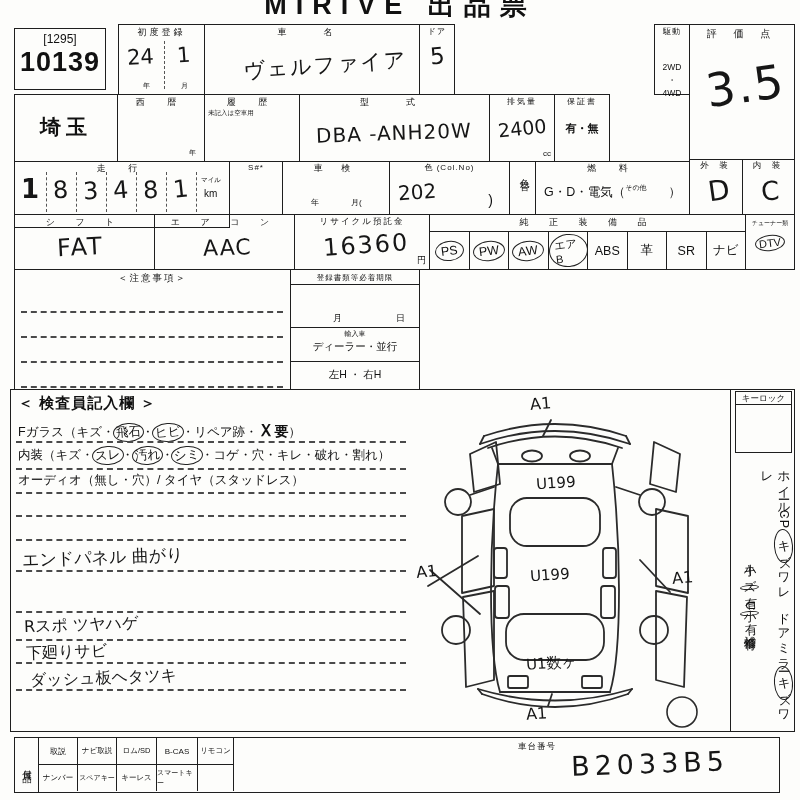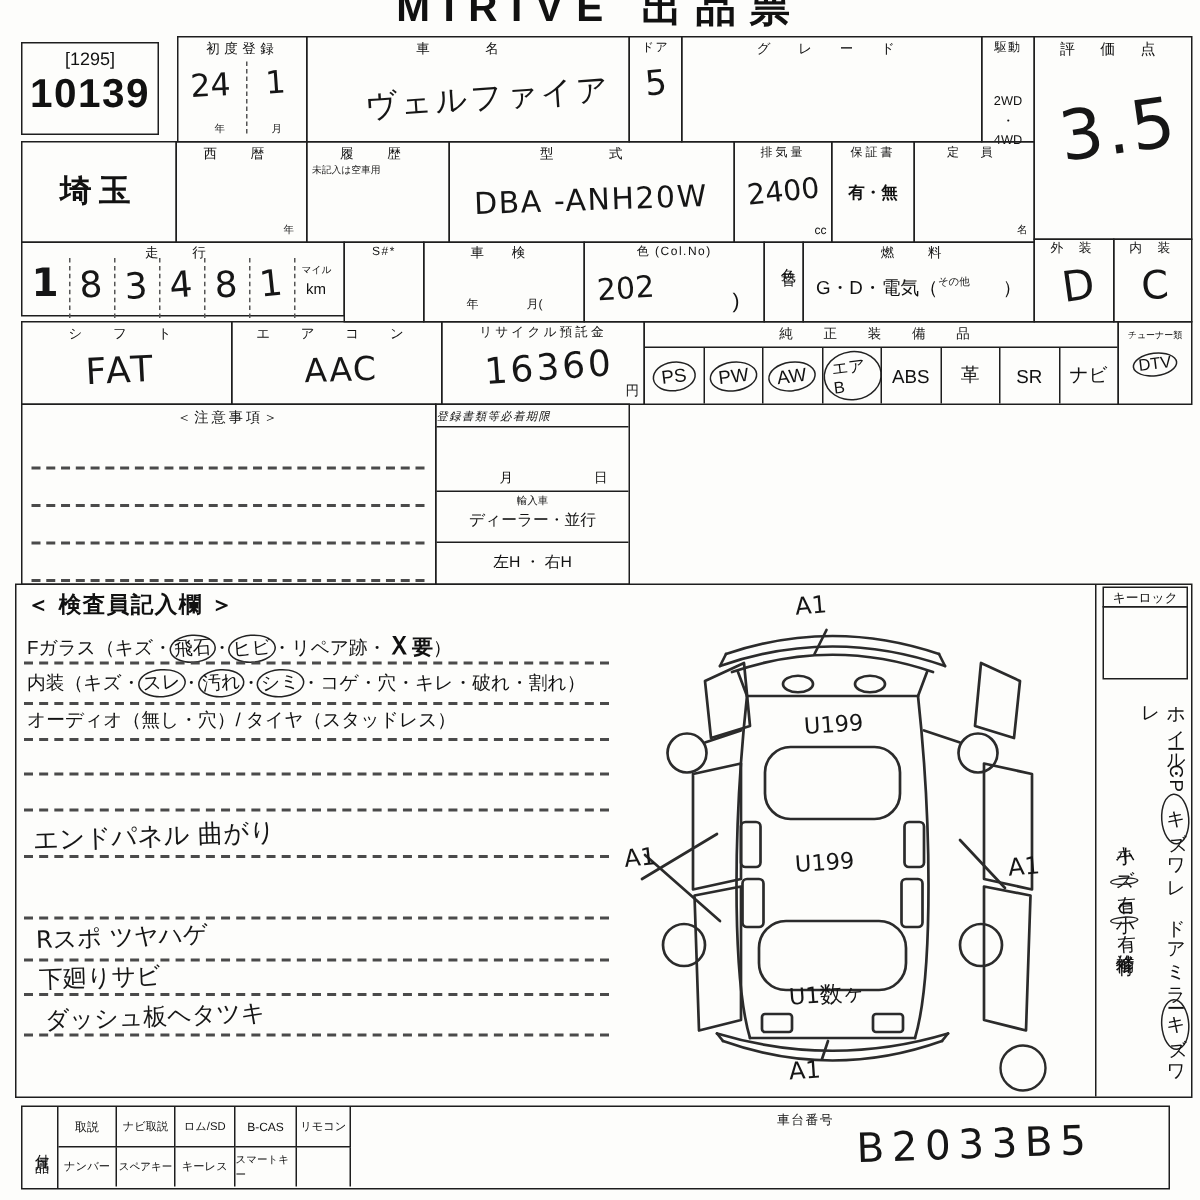--- a/index.html
+++ b/index.html
@@ -42,23 +42,20 @@
   <div class="cell" style="left:204px;top:24px;width:216px;height:71px;">
     <div class="hdr abs" style="left:0;top:2px;width:100%;letter-spacing:14px;">車　名</div>
     <div class="hand abs" style="left:38px;top:26px;font-size:21px;transform:rotate(-4deg);letter-spacing:2px;">ヴェルファイア</div>
   </div>
 
   <div class="cell" style="left:419px;top:24px;width:36px;height:71px;">
     <div class="hdr abs" style="left:0;top:2px;width:100%;letter-spacing:1px;font-size:8px;">ドア</div>
     <div class="hand abs" style="left:10px;top:18px;font-size:23px;transform:rotate(-5deg);">5</div>
   </div>
 
-  <div class="cell" style="left:454px;top:24px;width:201px;height:71px;">
-    <div class="hdr abs" style="left:0;top:2px;width:100%;letter-spacing:8px;">グ レ ー ド</div>
-  </div>
 
   <div class="cell" style="left:654px;top:24px;width:36px;height:71px;">
     <div class="hdr abs" style="left:0;top:2px;width:100%;font-size:8px;letter-spacing:1px;">駆動</div>
     <div class="abs" style="left:0;top:16px;width:100%;text-align:center;font-size:8.5px;line-height:1.5;margin-top:20px;">
       <span>2WD</span><br>
       <span>・</span><br>
       <span>4WD</span>
     </div>
   </div>
 
@@ -84,26 +81,22 @@
   </div>
   <div class="cell" style="left:489px;top:94px;width:66px;height:68px;">
     <div class="hdr abs" style="left:0;top:2px;width:100%;font-size:8px;letter-spacing:2px;">排気量</div>
     <div class="hand abs" style="left:8px;top:22px;font-size:19px;transform:rotate(-6deg);">2400</div>
     <div class="abs" style="right:3px;bottom:3px;font-size:8px;">cc</div>
   </div>
   <div class="cell" style="left:554px;top:94px;width:56px;height:68px;">
     <div class="hdr abs" style="left:0;top:2px;width:100%;font-size:8px;letter-spacing:2px;">保証書</div>
     <div class="abs" style="left:0;top:26px;width:100%;text-align:center;font-size:11px;font-weight:600;">有・無</div>
   </div>
-  <div class="cell" style="left:609px;top:94px;width:81px;height:68px;">
-    <div class="hdr abs" style="left:0;top:2px;width:100%;font-size:8px;letter-spacing:6px;">定 員</div>
-    <div class="abs" style="right:4px;bottom:3px;font-size:7px;">名</div>
-  </div>
-
-  <div class="cell" style="left:14px;top:161px;width:216px;height:50px;">
+
+  <div class="cell" style="left:14px;top:161px;width:216px;height:67px;">
     <div class="hdr abs" style="left:0;top:1px;width:100%;letter-spacing:10px;">走 行</div>
     <div class="hand abs" style="left:6px;top:12px;font-size:26px;font-weight:bold;">1</div>
     <div class="hand abs" style="left:38px;top:14px;font-size:24px;transform:rotate(-4deg);">8</div>
     <div class="hand abs" style="left:68px;top:15px;font-size:24px;transform:rotate(-3deg);">3</div>
     <div class="hand abs" style="left:98px;top:14px;font-size:24px;transform:rotate(-5deg);">4</div>
     <div class="hand abs" style="left:128px;top:14px;font-size:24px;transform:rotate(-3deg);">8</div>
     <div class="hand abs" style="left:158px;top:13px;font-size:24px;transform:rotate(-6deg);">1</div>
     <div class="abs" style="left:31px;top:10px;height:40px;border-left:1.5px dashed #555;"></div>
     <div class="abs" style="left:61px;top:10px;height:40px;border-left:1.5px dashed #555;"></div>
     <div class="abs" style="left:91px;top:10px;height:40px;border-left:1.5px dashed #555;"></div>
@@ -195,21 +188,21 @@
 
   <div class="cell" style="left:14px;top:269px;width:277px;height:121px;">
     <div class="abs" style="left:0;top:2px;width:100%;text-align:center;font-size:9.5px;letter-spacing:2px;">＜注意事項＞</div>
     <div class="dash" style="left:6px;top:41px;width:262px;"></div>
     <div class="dash" style="left:6px;top:66px;width:262px;"></div>
     <div class="dash" style="left:6px;top:91px;width:262px;"></div>
     <div class="dash" style="left:6px;top:116px;width:262px;"></div>
   </div>
 
   <div class="cell" style="left:290px;top:269px;width:130px;height:121px;">
-    <div class="abs" style="left:0;top:0;width:100%;height:15px;border-bottom:1.4px solid #1e1e1e;text-align:left;font-size:7.5px;letter-spacing:1px;line-height:15px;font-style:italic;">登録書類等必着期限</div>
+    <div class="abs" style="left:0;top:0;width:100%;height:15px;border-bottom:1.4px solid #1e1e1e;text-align:center;font-size:7.5px;letter-spacing:1px;line-height:15px;">登録書類等必着期限</div>
     <div class="abs" style="left:42px;top:42px;font-size:9px;">月</div>
     <div class="abs" style="left:105px;top:42px;font-size:9px;">日</div>
     <div class="abs" style="left:0;top:57px;width:100%;border-top:1.4px solid #1e1e1e;"></div>
     <div class="abs" style="left:0;top:59px;width:100%;text-align:center;font-size:7px;">輸入車</div>
     <div class="abs" style="left:0;top:70px;width:100%;text-align:center;font-size:10.5px;">ディーラー・並行</div>
     <div class="abs" style="left:0;top:91px;width:100%;border-top:1.4px solid #1e1e1e;"></div>
     <div class="abs" style="left:0;top:98px;width:100%;text-align:center;font-size:10.5px;">左H ・ 右H</div>
   </div>
 
 

